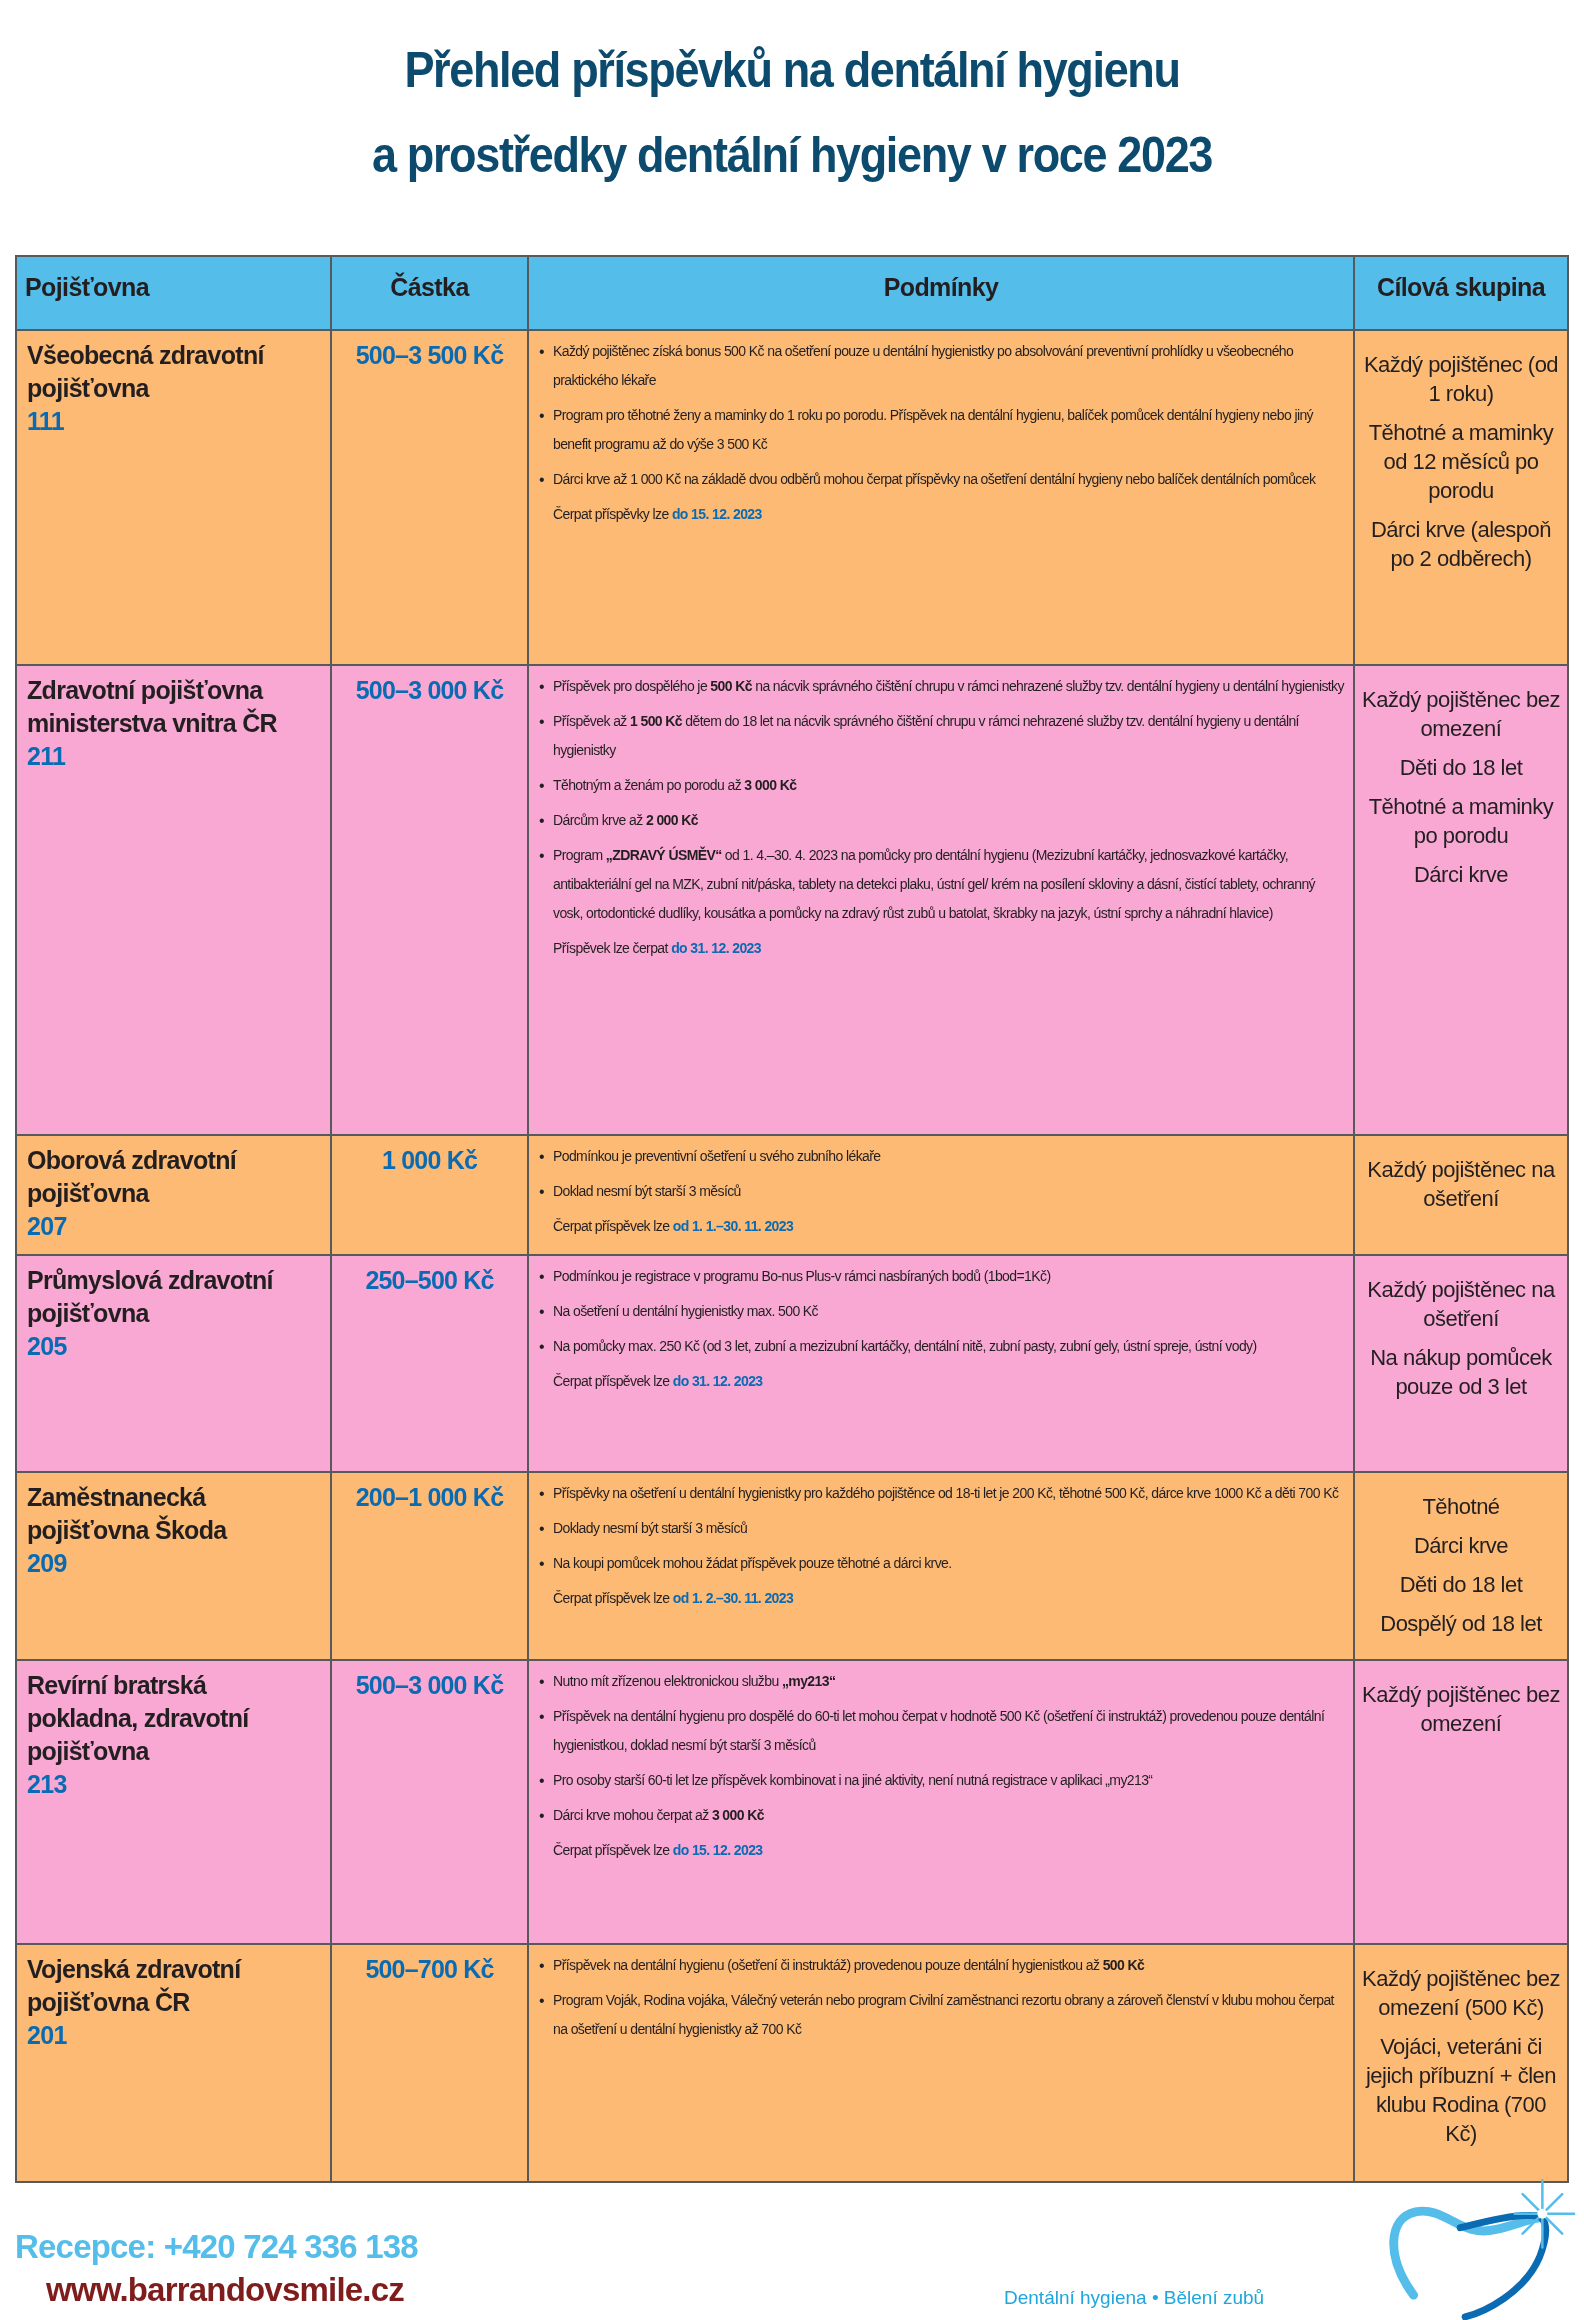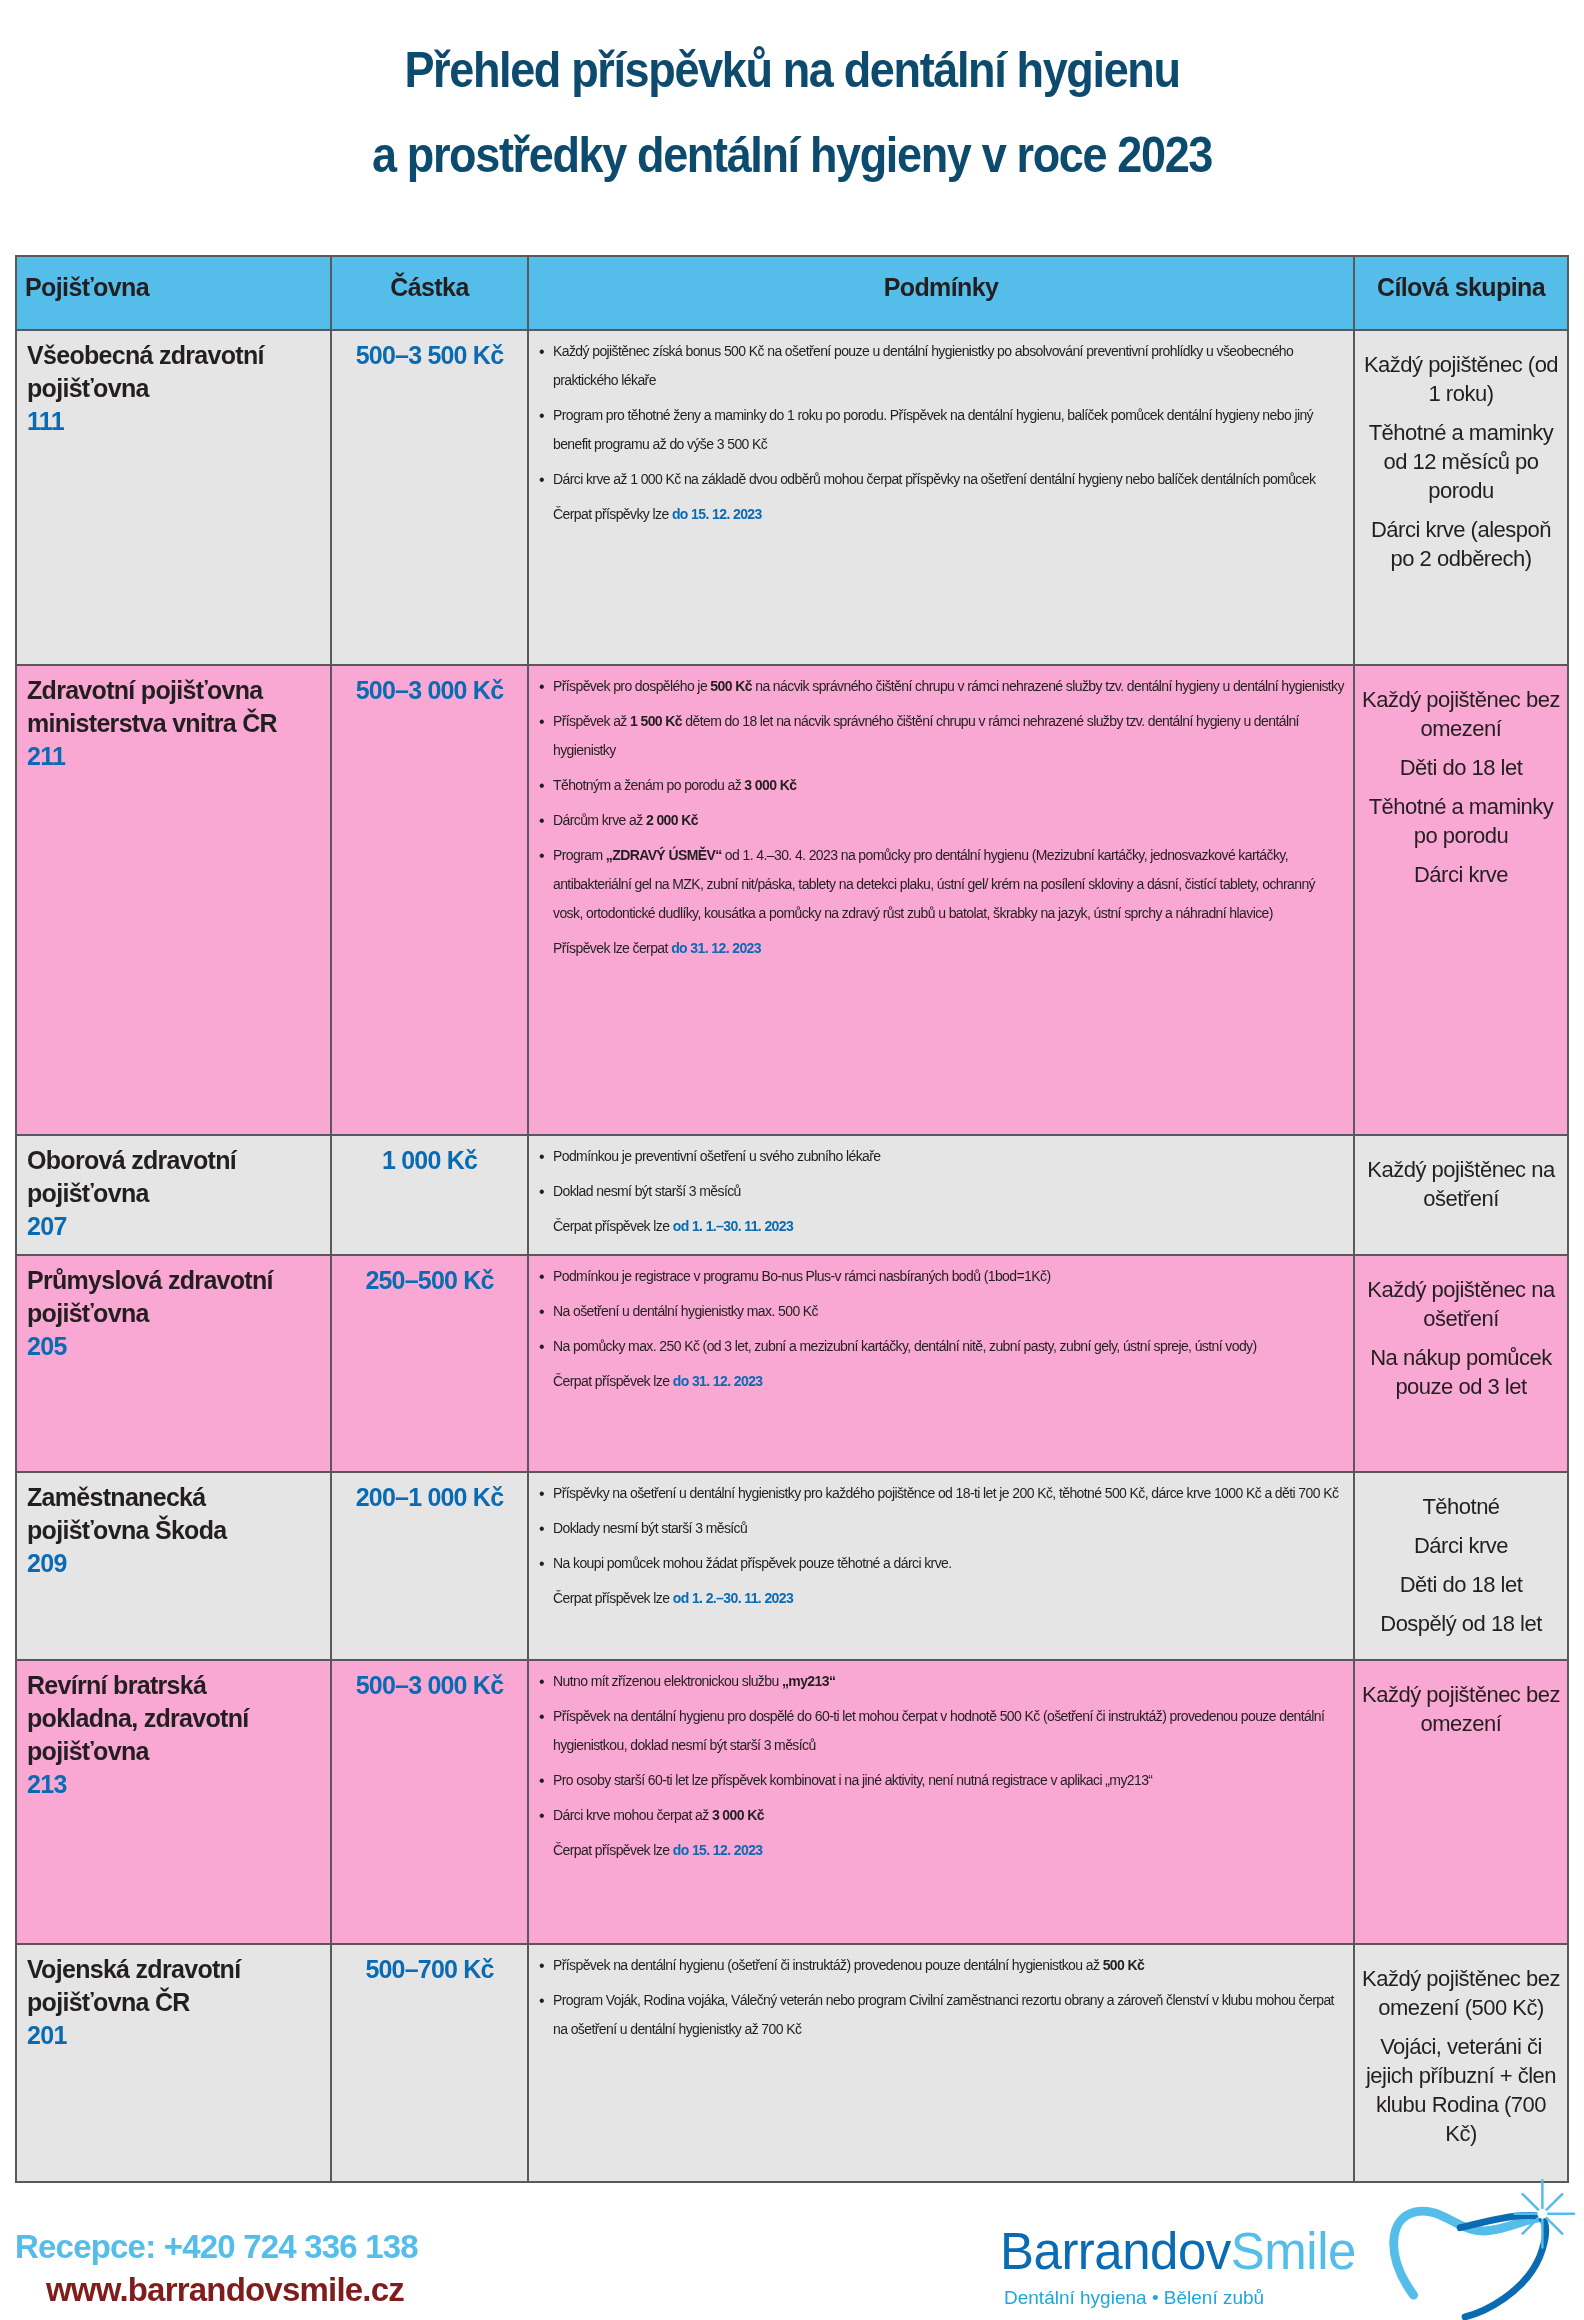--- a/index.html
+++ b/index.html
@@ -13,21 +13,21 @@
                border-collapse: collapse; table-layout: fixed; }
   table.grid col.c1 { width: 315px; }
   table.grid col.c2 { width: 197px; }
   table.grid col.c3 { width: 826px; }
   table.grid col.c4 { width: 214px; }
   table.grid th, table.grid td { border: 2px solid #58595b; vertical-align: top; }
   table.grid th { background: #55bde9; height: 40px; font-size: 25px; font-weight: bold;
                   color: #231f20; padding: 16px 8px; letter-spacing: -0.6px; }
   table.grid th.left { text-align: left; }
   table.grid th.center { text-align: center; }
-  tr.alt td { background: #e5e5e5; }
+  tr.alt td { background: #fdba74; }
   tr.plain td { background: #f9a8d4; }
   td.ins { padding: 8px 10px 0 10px; font-size: 25px; line-height: 33px; font-weight: bold;
            letter-spacing: -0.7px; }
   td.ins .code { color: #0a6bb3; display: block; }
   td.amt { padding: 8px 6px 0 6px; text-align: center; font-size: 25px; line-height: 33px;
            font-weight: bold; color: #0a6bb3; letter-spacing: -0.8px; white-space: nowrap; }
   td.cond { padding: 6px 6px 6px 10px; font-size: 14px; line-height: 29px; letter-spacing: -0.6px; }
   td.cond ul { list-style: none; margin: 0; padding: 0; }
   td.cond li { position: relative; padding-left: 14px; margin-bottom: 6px; }
   td.cond li::before { content: "\2022"; position: absolute; left: 0; top: 0; font-size: 16px; }
@@ -189,23 +189,20 @@
           <p>Vojáci, veteráni či jejich příbuzní + člen klubu Rodina (700 Kč)</p>
         </td>
       </tr>
     </tbody>
 </table>
 
 <div class="footer-phone">Recepce: +420 724 336 138</div>
 <div class="footer-web">www.barrandovsmile.cz</div>
 
 <div class="logo">
-  <div class="logo-name">
-    <span class="dark">Barrandov</span><span class="light">Smile</span>
-  </div>
   <div class="logo-tag">Dentální hygiena • Bělení zubů</div>
   <svg class="logo-mark" viewBox="0 0 220 144">
     <path d="M48 118 C20 80 22 40 50 34 C80 28 95 60 130 52 C150 48 160 42 175 40" fill="none" stroke="#55bde9" stroke-width="9" stroke-linecap="round"></path>
     <path d="M95 50 C120 44 150 36 172 38 C185 40 183 60 175 80 C160 115 120 135 100 140" fill="none" stroke="#0a6bb3" stroke-width="7" stroke-linecap="round"></path>
     <g stroke="#55bde9" stroke-width="2.5" stroke-linecap="round">
       <line x1="178" y1="2" x2="178" y2="70"></line>
       <line x1="150" y1="36" x2="210" y2="36"></line>
       <line x1="158" y1="16" x2="198" y2="56"></line>
       <line x1="198" y1="16" x2="158" y2="56"></line>
     </g>

